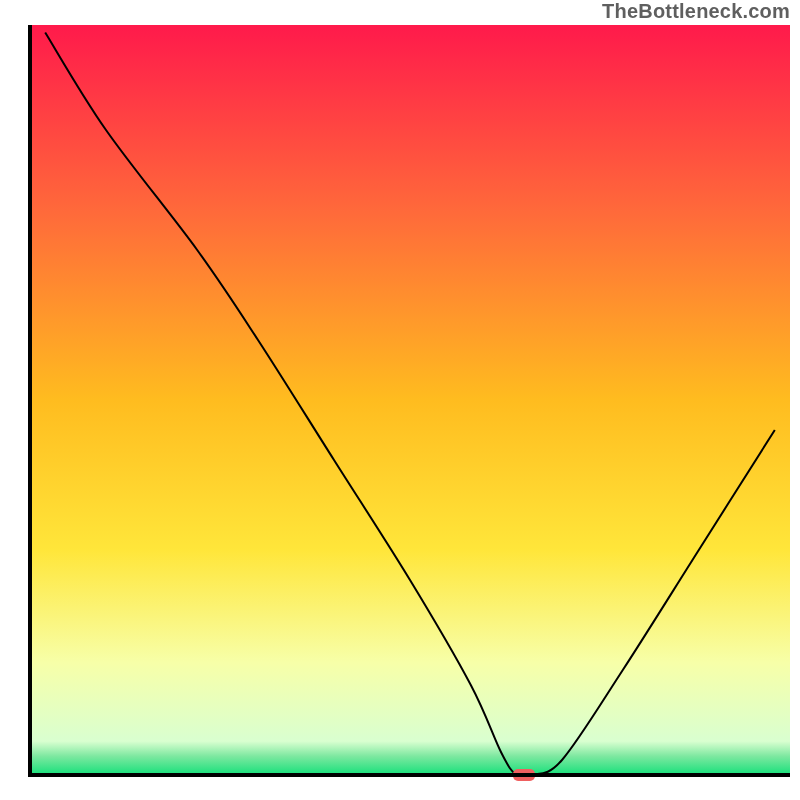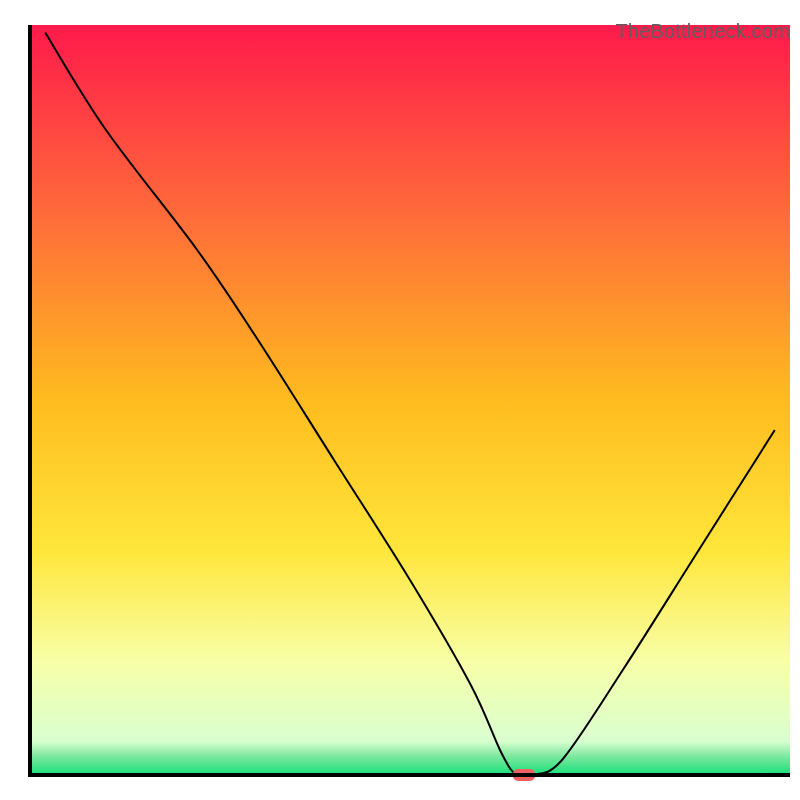--- a/index.html
+++ b/index.html
@@ -11,25 +11,25 @@
     font-family: Arial, Helvetica, sans-serif;
     position: relative;
   }
   .wrap {
     position: relative;
     width: 800px;
     height: 800px;
   }
   .watermark {
     position: absolute;
-    top: 20px;
+    top: 0;
     right: 10px;
     color: #5f5f5f;
     font-size: 20px;
-    font-weight: 400;
+    font-weight: 700;
     letter-spacing: 0.2px;
     z-index: 5;
   }
   svg {
     display: block;
   }
   .curve {
     fill: none;
     stroke: #000000;
     stroke-width: 2;

